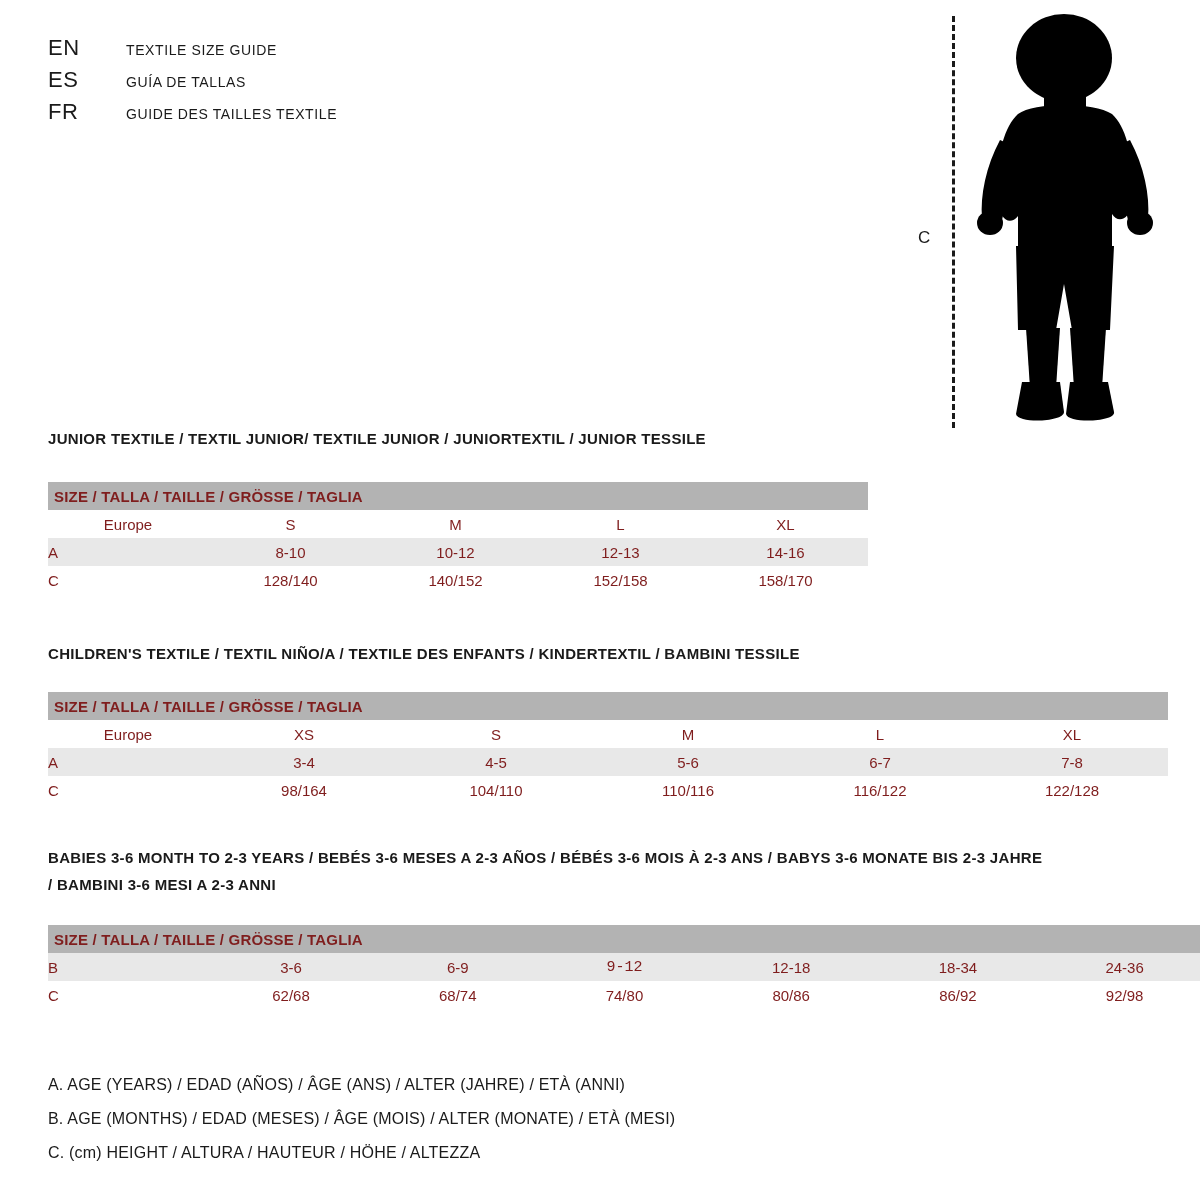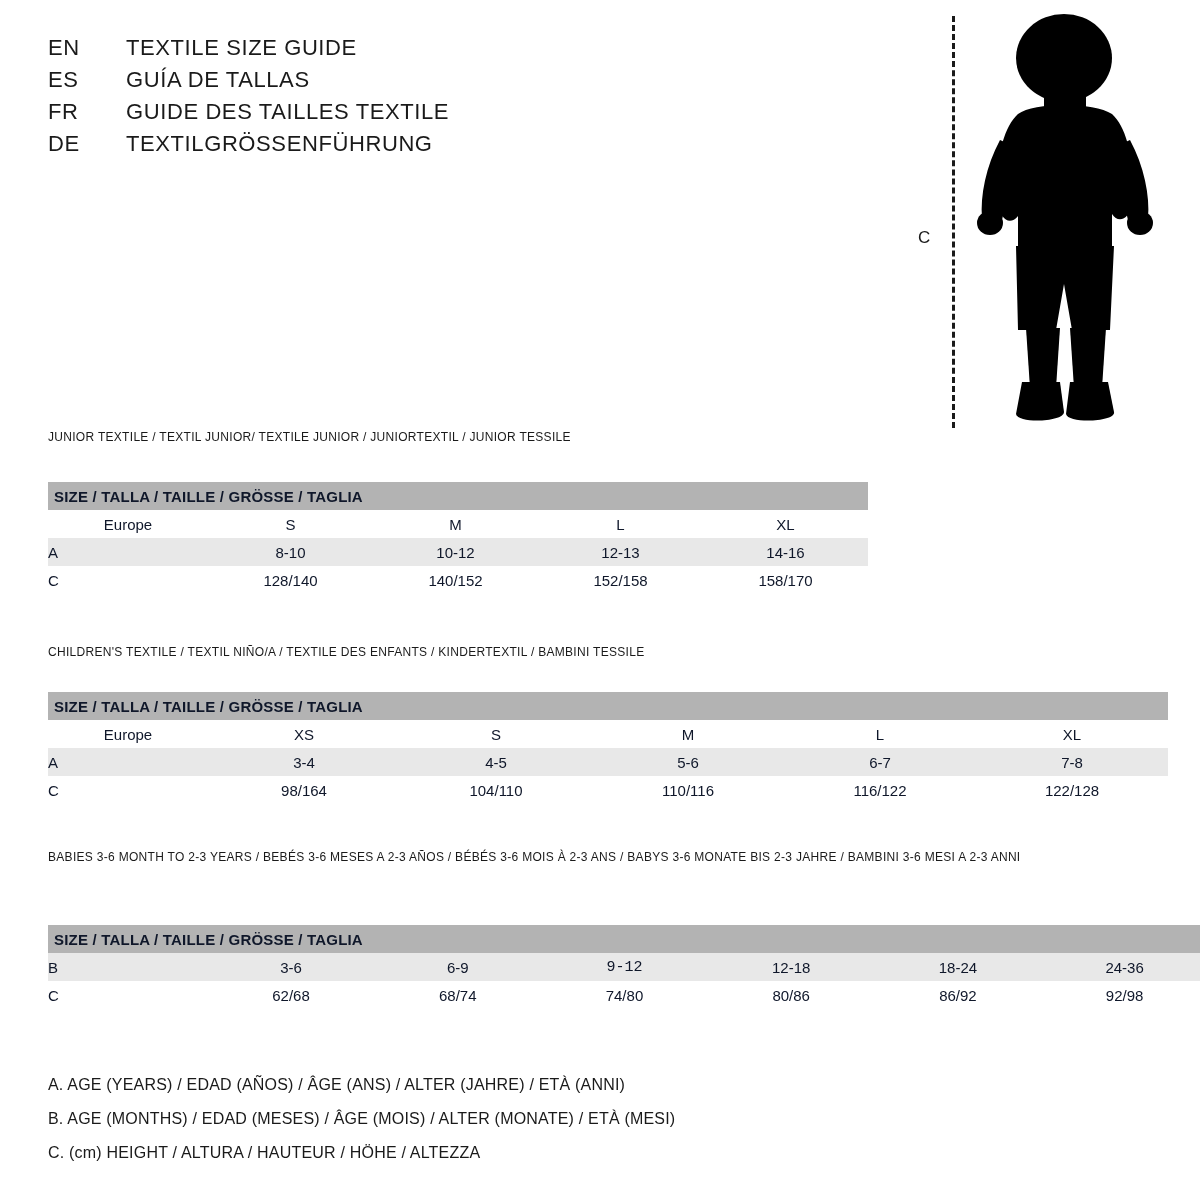--- a/index.html
+++ b/index.html
@@ -37,21 +37,21 @@
     height: 32px;
     line-height: 32px;
   }
   .title-lang {
     width: 78px;
     font-size: 22px;
     letter-spacing: 0.5px;
     color: #1a1a1a;
   }
   .title-text {
-    font-size: 22px;
+    font-size: 14px;
     letter-spacing: 0.6px;
     color: #1a1a1a;
   }
 
   
   .figure-area {
     position: absolute;
     left: 900px;
     top: 10px;
     width: 270px;
@@ -77,38 +77,38 @@
     left: 52px;
     top: 0;
     width: 210px;
     height: 420px;
   }
 
   
   .section-heading {
     position: absolute;
     left: 40px;
-    font-size: 12px;
-    font-weight: normal;
+    font-size: 15px;
+    font-weight: bold;
     letter-spacing: 0.3px;
     color: #1a1a1a;
     white-space: nowrap;
   }
   .section-heading.two-line {
     line-height: 27px;
     white-space: normal;
     width: 1000px;
   }
 
   
   table.size-table {
     position: absolute;
     border-collapse: collapse;
     font-size: 15px;
-    color: #0f172a;
+    color: #7f1d1d;
   }
   table.size-table td {
     padding: 0;
     height: 28px;
     vertical-align: middle;
   }
   .hdr-row td {
     background: #b3b3b3;
     font-weight: bold;
     font-size: 15px;
@@ -161,24 +161,20 @@
       <span class="title-text">TEXTILE SIZE GUIDE</span>
     </div>
     <div class="title-row">
       <span class="title-lang">ES</span>
       <span class="title-text">GUÍA DE TALLAS</span>
     </div>
     <div class="title-row">
       <span class="title-lang">FR</span>
       <span class="title-text">GUIDE DES TAILLES TEXTILE</span>
     </div>
-    <div class="title-row">
-      <span class="title-lang">DE</span>
-      <span class="title-text">TEXTILGRÖSSENFÜHRUNG</span>
-    </div>
   </div>
 
   <div class="figure-area">
     <span class="figure-label">C</span>
     <div class="dash-line"></div>
     <svg class="silhouette" viewBox="0 0 210 420">
       <g fill="#000000">
 
         <ellipse cx="104" cy="48" rx="48" ry="44"></ellipse>
 
@@ -280,21 +276,21 @@
     <tbody>
         <tr class="hdr-row">
       <td class="hdr-cell" colspan="7">SIZE / TALLA / TAILLE / GRÖSSE / TAGLIA</td>
     </tr>
     <tr class="band-row">
       <td class="label-col" style="width:160px;">B</td>
       <td class="val" style="width:167px;">3-6</td>
       <td class="val" style="width:167px;">6-9</td>
       <td class="val" style="width:167px;font-family:Liberation Mono, monospace;">9-12</td>
       <td class="val" style="width:167px;">12-18</td>
-      <td class="val" style="width:167px;">18-24</td>
+      <td class="val" style="width:167px;">18-34</td>
       <td class="val" style="width:167px;">24-36</td>
     </tr>
     <tr class="white-row">
       <td class="label-col">C</td>
       <td class="val">62/68</td>
       <td class="val">68/74</td>
       <td class="val">74/80</td>
       <td class="val">80/86</td>
       <td class="val">86/92</td>
       <td class="val">92/98</td>

